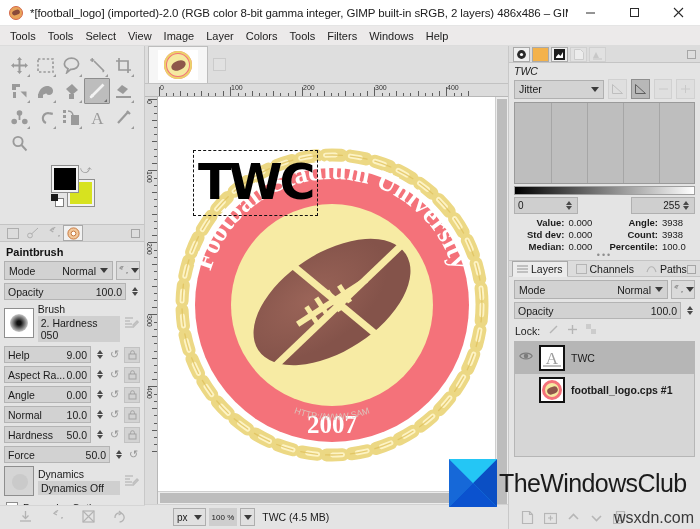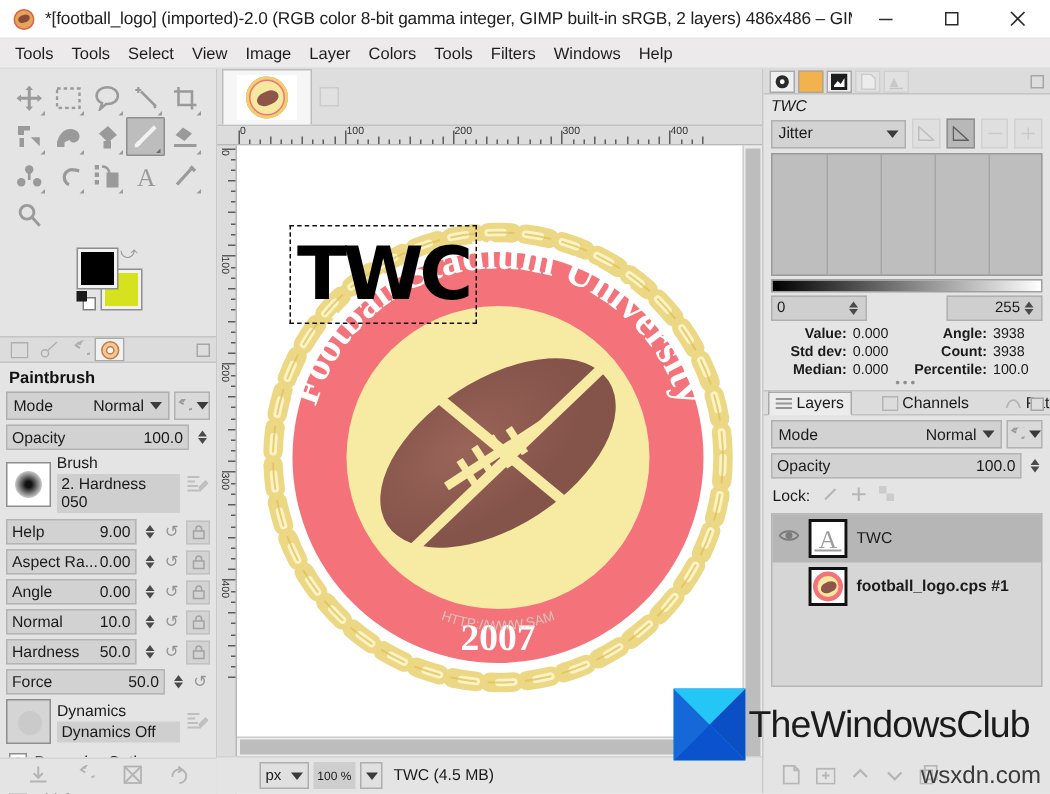--- a/index.html
+++ b/index.html
@@ -186,21 +186,21 @@
   .range-in.r { justify-content:flex-end; margin-left:auto; }
   .stats { display:grid; grid-template-columns:1fr 1fr; font-size:9.5px; padding:3px 4px 0 4px;
     column-gap:4px; row-gap:1px; }
   .stat { display:flex; gap:4px; }
   .stat b { font-weight:bold; margin-left:auto; }
   .stat span.v { width:34px; text-align:left; }
   .grip { text-align:center; color:#8e8e8e; font-size:9px; letter-spacing:2px; line-height:6px; height:8px;}
 
   .ltabstrip { height:17px; background:#dcdcdc; border-top:1px solid #c4c4c4;
     border-bottom:1px solid #c4c4c4; display:flex; align-items:center; padding-left:3px;
-    gap:16px; position:relative; font-size:10.5px; }
+    gap:4px; position:relative; font-size:10.5px; }
   .ltab { display:flex; align-items:center; gap:3px; padding:1px 4px; }
   .ltab.sel { background:#ececec; border:1px solid #a9a9a9; border-bottom-color:#ececec; }
   .ltab .ic { width:11px; height:10px; opacity:.6; }
 
   .layer-list { margin:2px 5px 0 5px; background:#d6d6d6; border:1px solid #b6b6b6; height:116px; }
   .layer-row { display:flex; align-items:center; height:32px; padding:0 4px; gap:6px; }
   .layer-row.sel { background:#b6b6b6; }
   .eye { width:14px; height:14px; opacity:.55; }
   .lthumb { width:26px; height:26px; background:#fff; border:2px solid #9c9c9c;
     display:flex; align-items:center; justify-content:center; }

